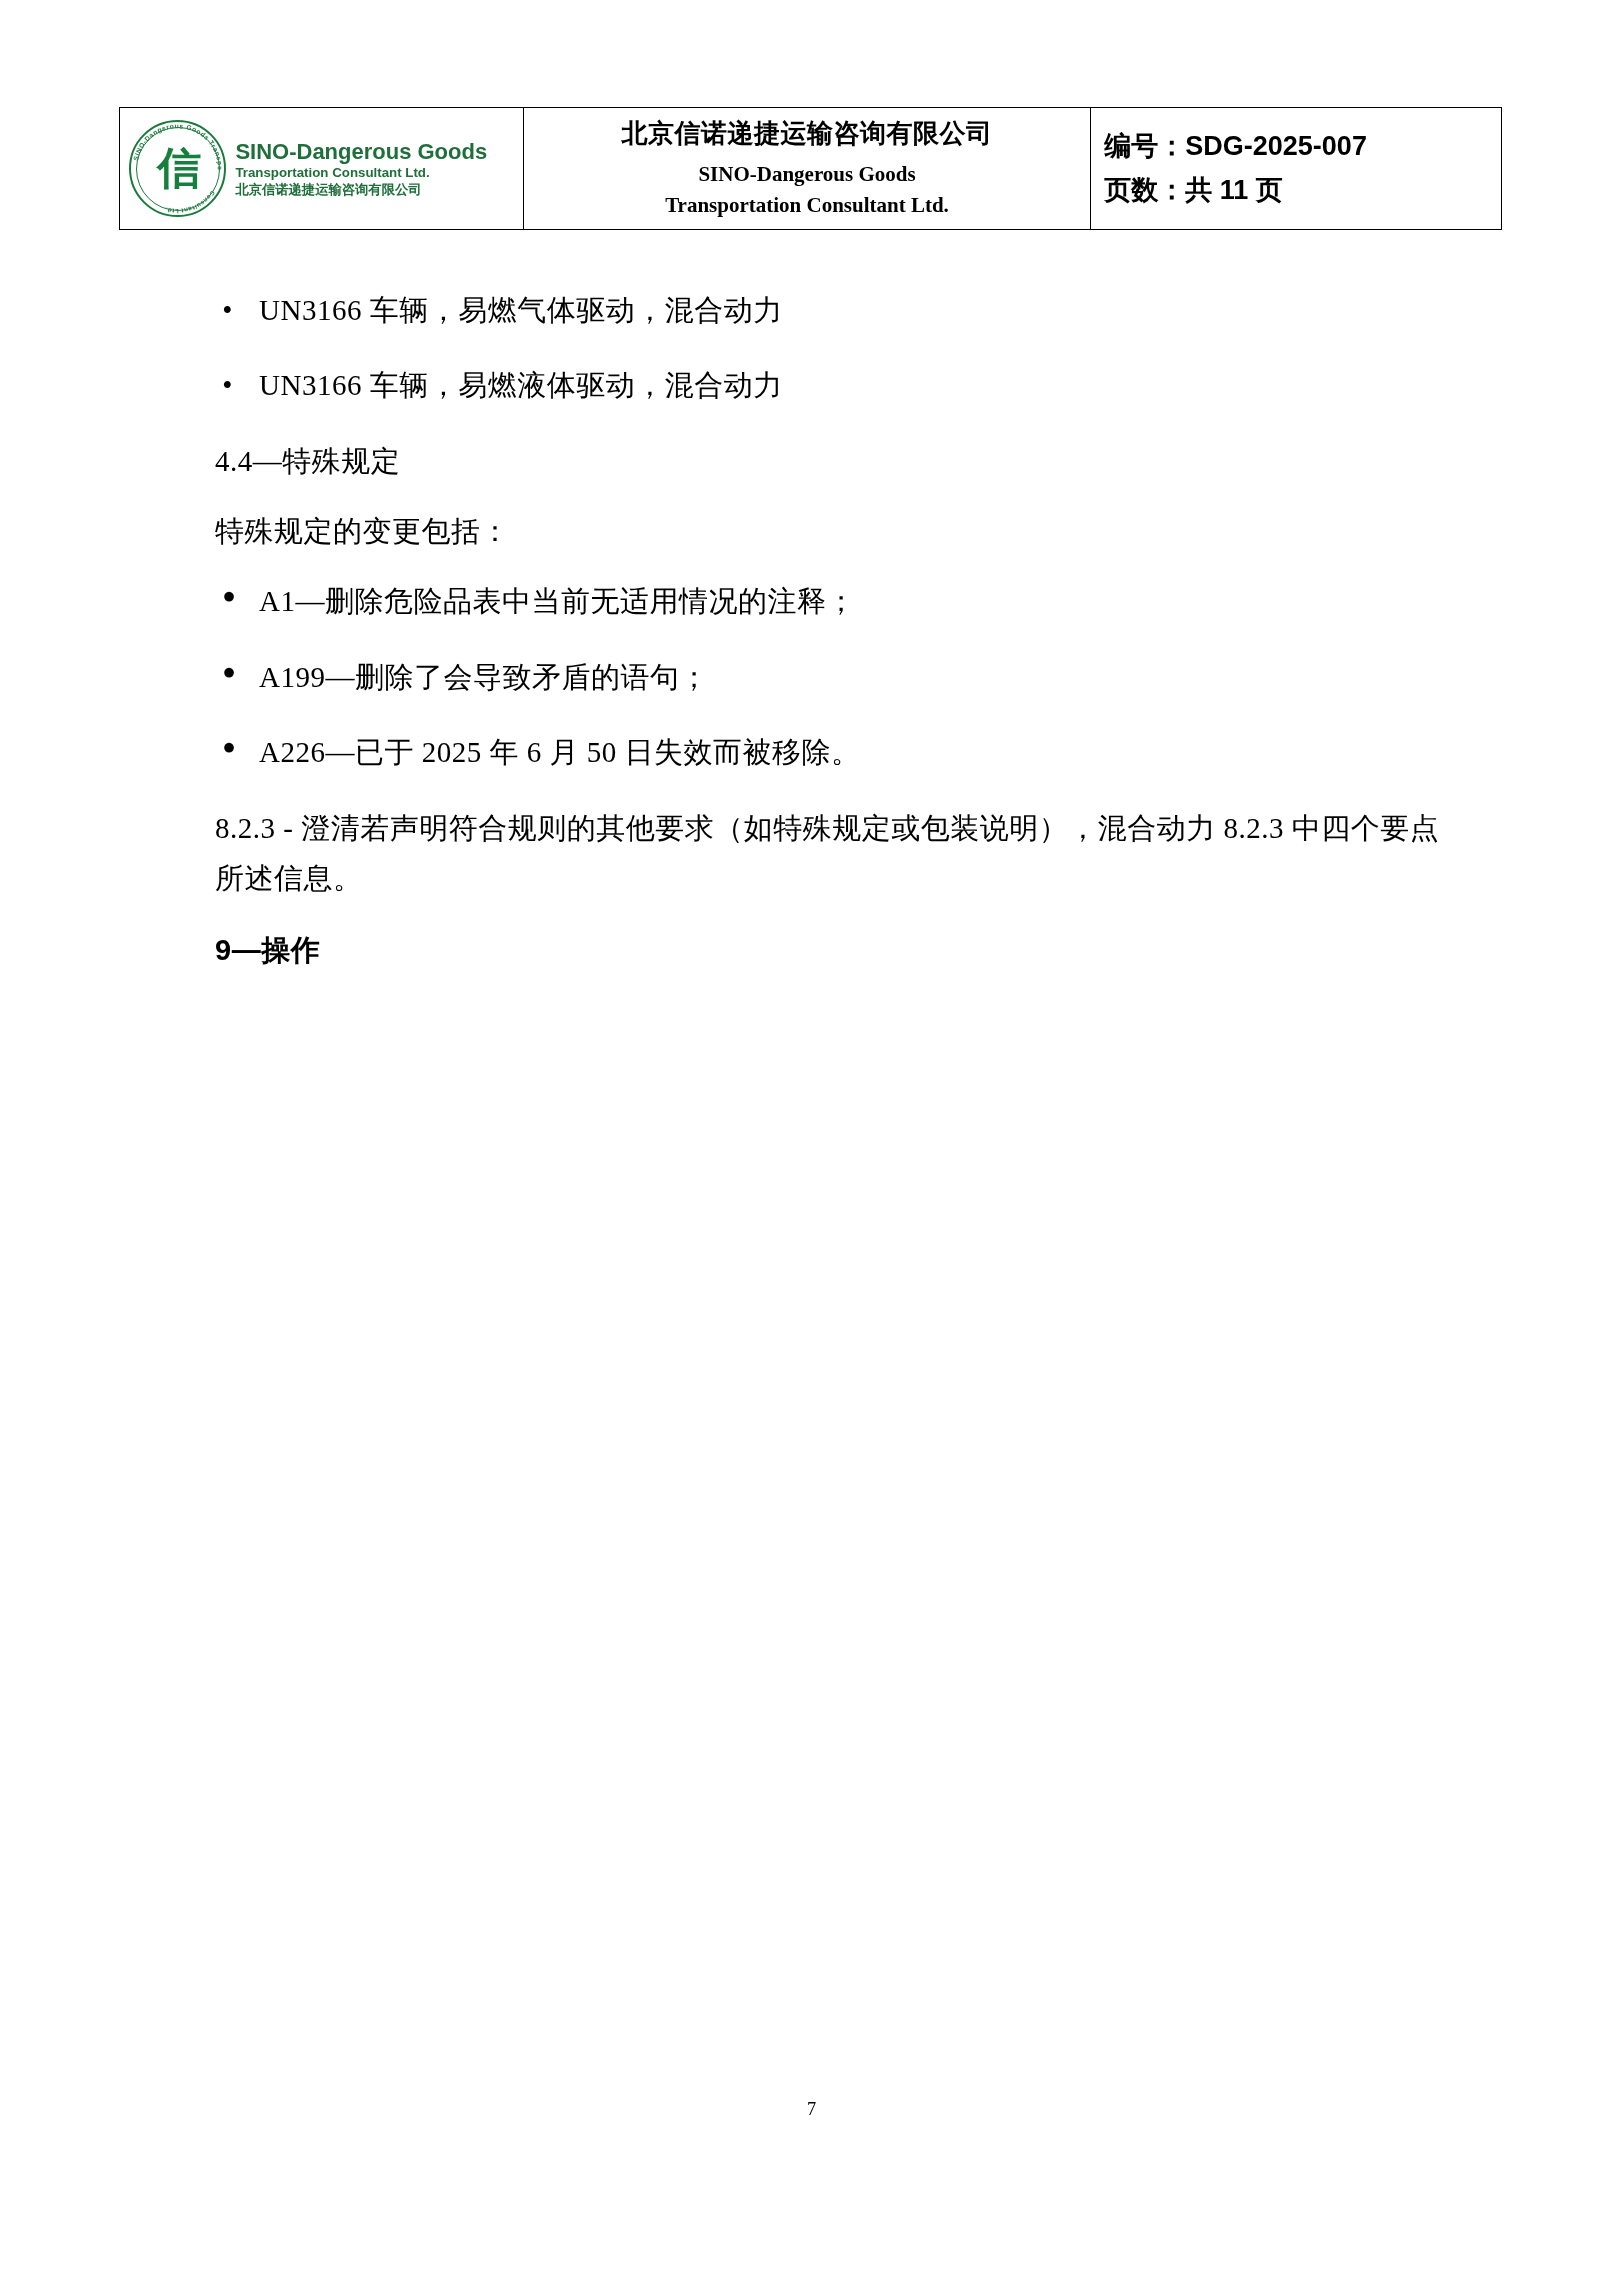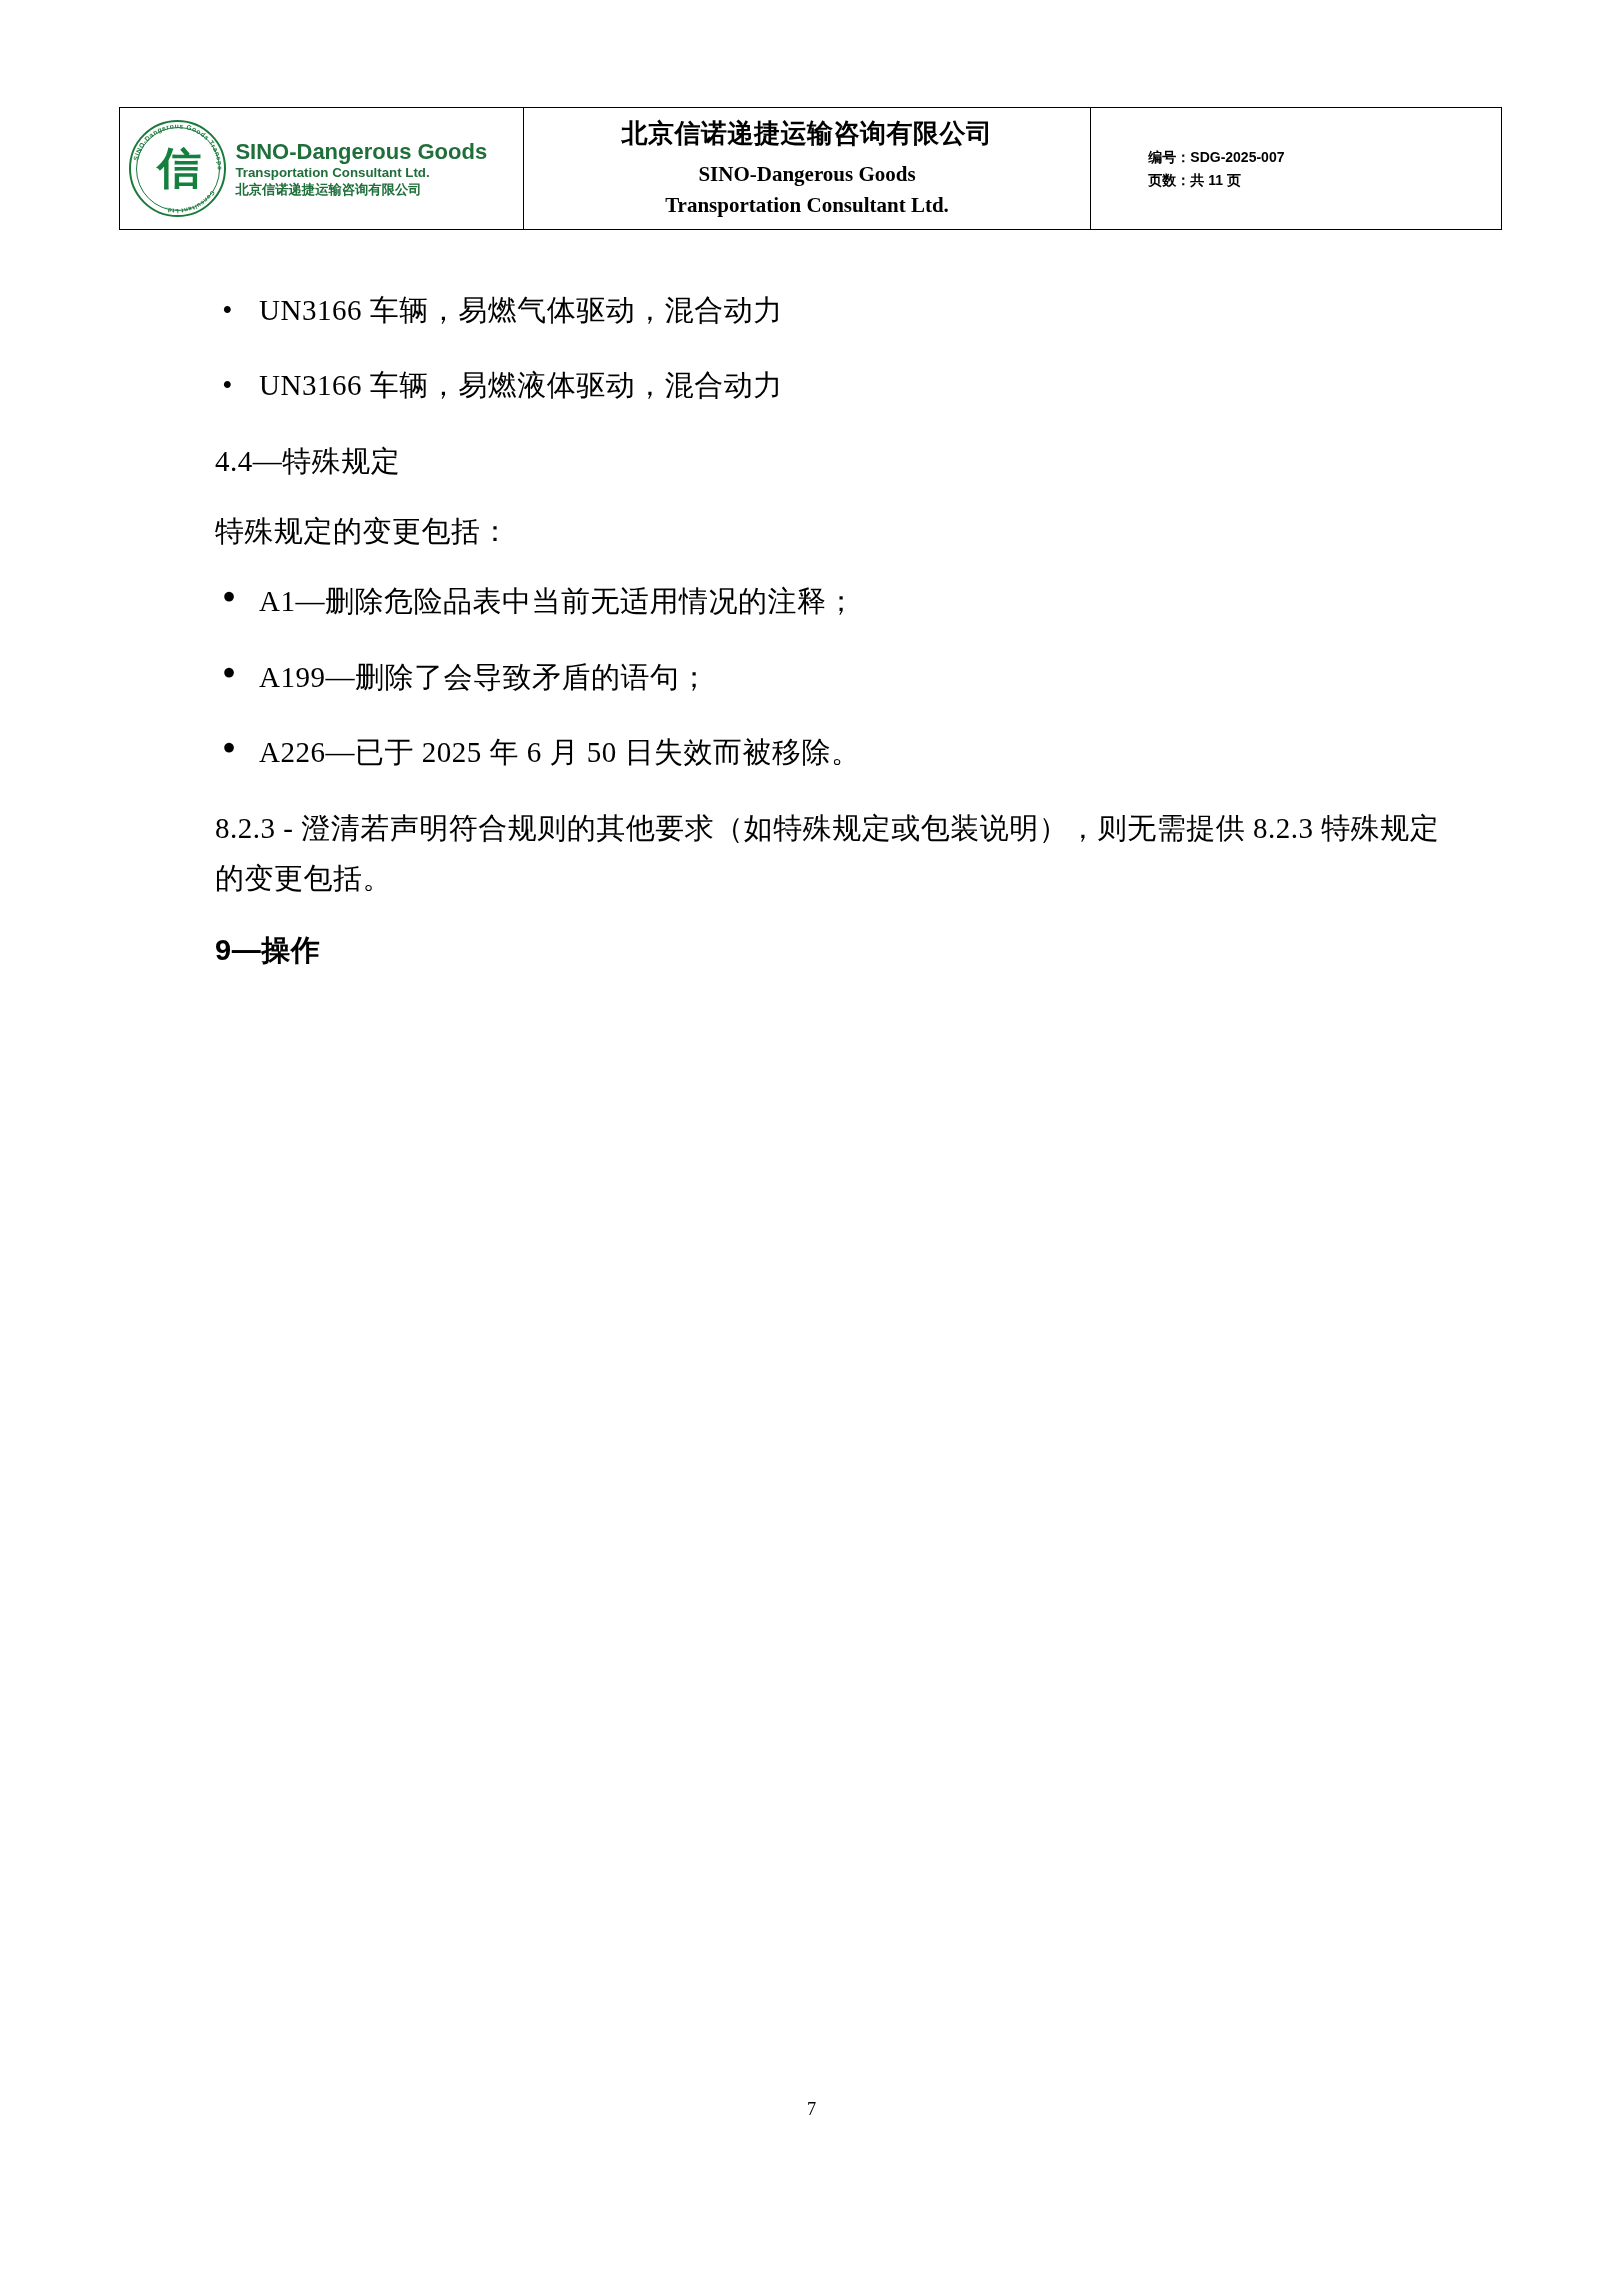--- a/index.html
+++ b/index.html
@@ -148,24 +148,23 @@
   }
   .hdr-en {
     font-family: "Liberation Serif", serif;
     font-weight: bold;
     font-size: 21px;
     line-height: 1.45;
   }
   .hdr-right-line {
     font-family: "Liberation Sans", sans-serif;
     font-weight: bold;
-    font-size: 14px;
+    font-size: 27px;
     line-height: 1.6;
     white-space: nowrap;
-    margin-left: 44px;
   }
 
   
   .content {
     position: absolute;
     left: 215px;
     top: 286px;
     width: 1237px;
   }
   .para {
@@ -295,21 +294,21 @@
       <div class="bullet-dot round">●</div>
       <div class="bullet-text">A199—删除了会导致矛盾的语句；</div>
     </div>
 
     <div class="bullet-row">
       <div class="bullet-dot round">●</div>
       <div class="bullet-text">A226—已于 2025 年 6 月 50 日失效而被移除。</div>
     </div>
 
 
-    <p class="para">8.2.3 - 澄清若声明符合规则的其他要求（如特殊规定或包装说明），则无需提供 8.2.3 特殊规定的变更包括。</p>
+    <p class="para">8.2.3 - 澄清若声明符合规则的其他要求（如特殊规定或包装说明），混合动力 8.2.3 中四个要点所述信息。</p>
 
     <p class="heading-bold">9—操作</p>
 
   </div>
 
   <div class="page-number">7</div>
 
 </div>
 
 

